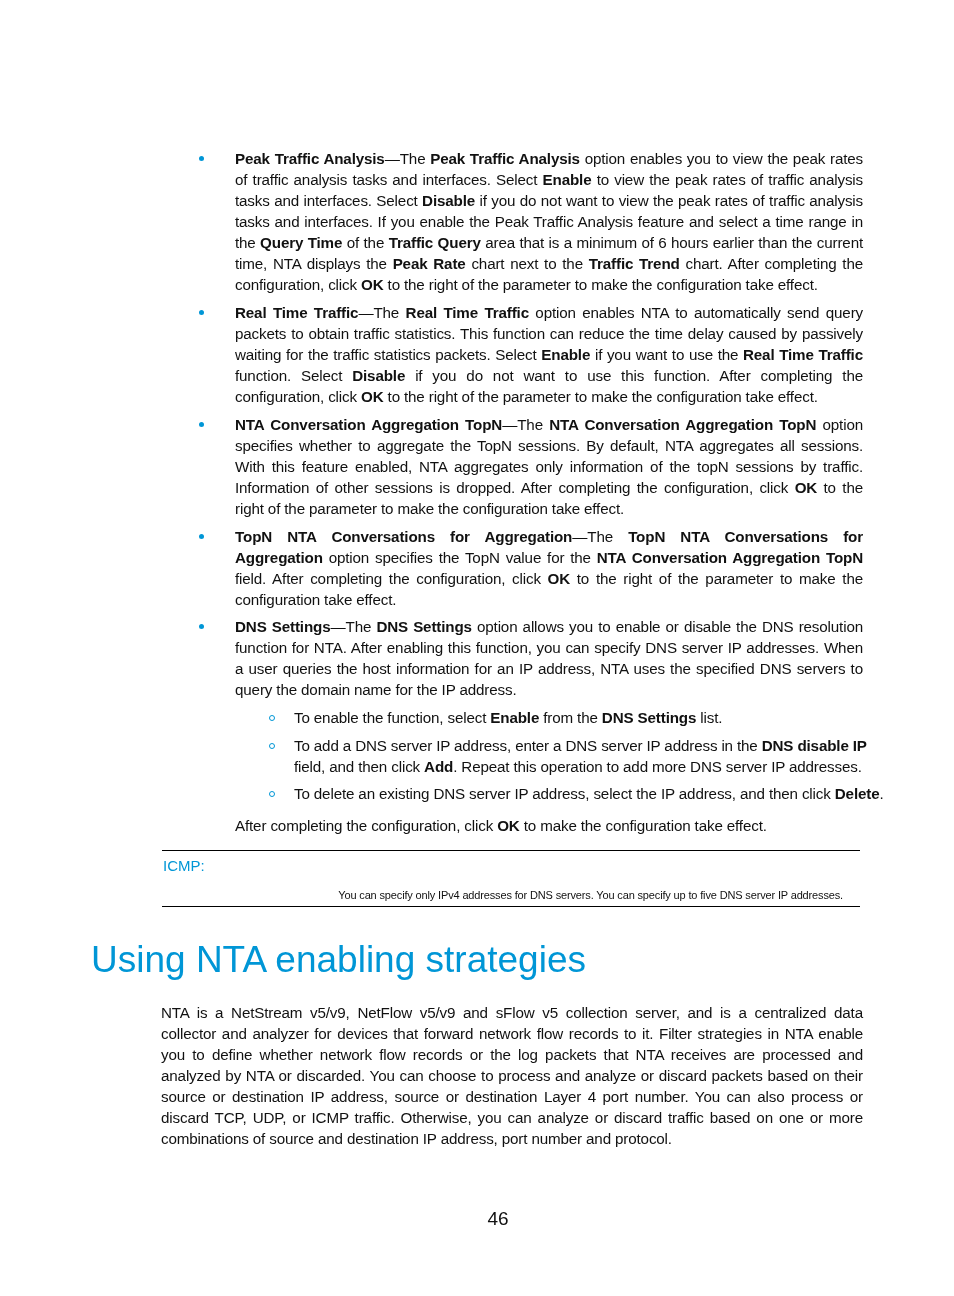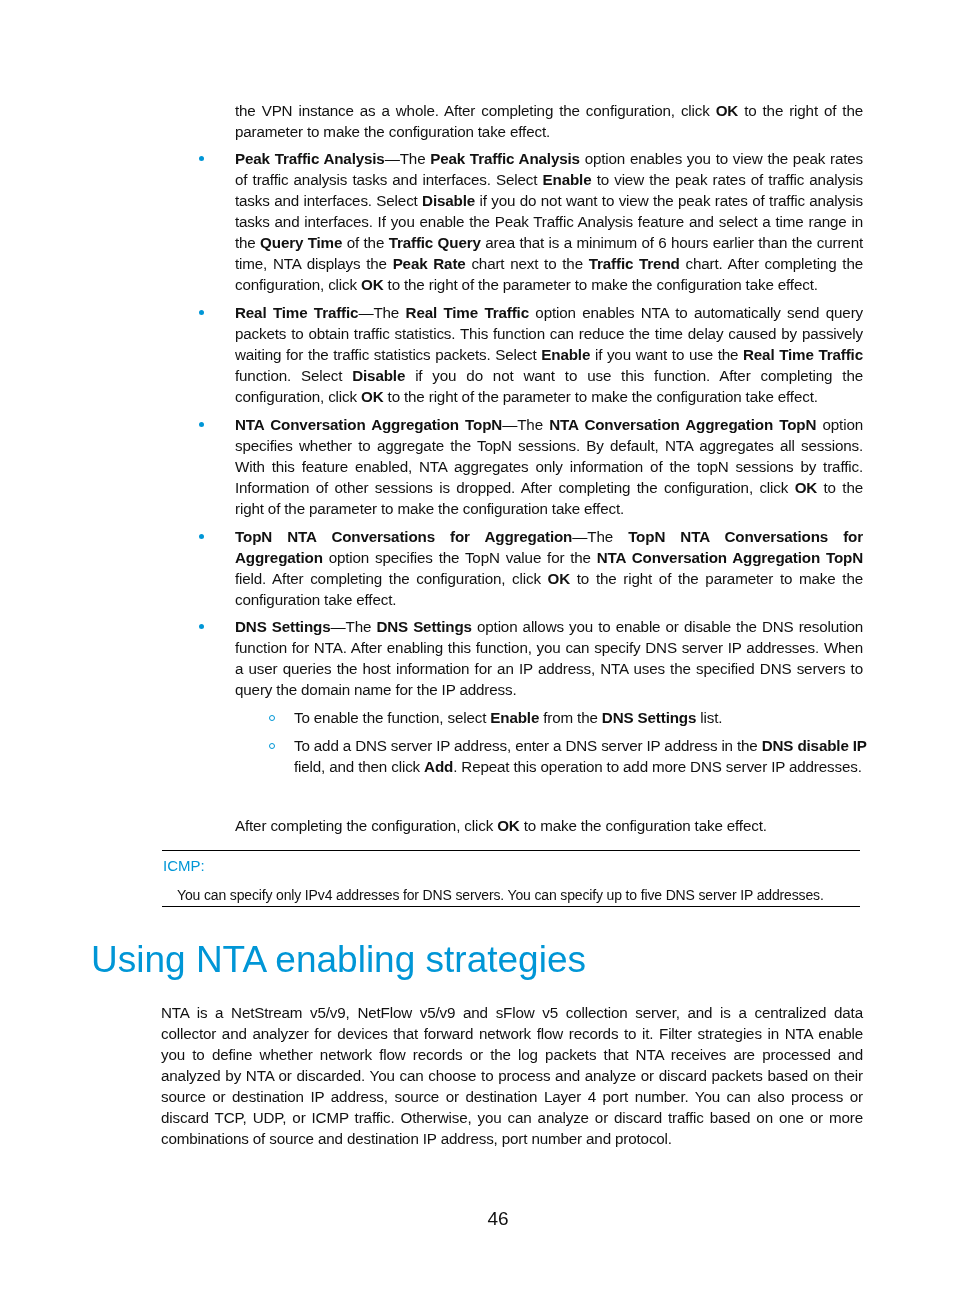--- a/index.html
+++ b/index.html
@@ -18,36 +18,35 @@
                  border-radius: 50%; background: #0096d6; }
 
   .sub { position: absolute; left: 248px; width: 600px; margin-left: 46px; }
   .sub .ring { position: absolute; left: -25px; top: 8px; width: 4px; height: 4px;
                border: 1px solid #0096d6; border-radius: 50%; }
 
   .after { position: absolute; left: 235px; top: 815px; width: 628px; }
 
   .note-top-rule { position: absolute; left: 162px; top: 850px; width: 698px; height: 1px; background: #000; }
   .note-label { position: absolute; left: 163px; top: 857px; font-size: 15px; color: #0096d6; }
-  .note-text { position: absolute; left: 177px; top: 885px; width: 698px; font-size: 14px; line-height: 21px; letter-spacing: -0.15px; }
+  .note-text { position: absolute; left: 145px; top: 885px; width: 698px; font-size: 11px; line-height: 21px; letter-spacing: -0.15px; text-align: right; }
   .note-bottom-rule { position: absolute; left: 162px; top: 906px; width: 698px; height: 1px; background: #000; }
 
   .h1 { position: absolute; left: 91px; top: 935px; font-size: 37px; color: #0096d6;
         font-weight: normal; letter-spacing: 0px; margin: 0; line-height: 50px; }
 
   .body-para { position: absolute; left: 161px; top: 1002px; width: 702px; }
 
   .pagenum { position: absolute; left: 0; width: 954px; top: 1208px; text-align: center; font-size: 19px; padding-left: 21px; }
 </style>
 </head>
 <body>
 
 <div class="page">
 
-  <p class="cont txt just">the VPN instance as a whole. After completing the configuration, click <b>OK</b> to the right of the parameter to make the configuration take effect.</p>
 
   <div class="bullet txt just" style="top:148px">
     <span class="dot"></span>
     <p><b>Peak Traffic Analysis</b>—The <b>Peak Traffic Analysis</b> option enables you to view the peak rates of traffic analysis tasks and interfaces. Select <b>Enable</b> to view the peak rates of traffic analysis tasks and interfaces. Select <b>Disable</b> if you do not want to view the peak rates of traffic analysis tasks and interfaces. If you enable the Peak Traffic Analysis feature and select a time range in the <b>Query Time</b> of the <b>Traffic Query</b> area that is a minimum of 6 hours earlier than the current time, NTA displays the <b>Peak Rate</b> chart next to the <b>Traffic Trend</b> chart. After completing the configuration, click <b>OK</b> to the right of the parameter to make the configuration take effect.</p>
   </div>
 
   <div class="bullet txt just" style="top:302px">
     <span class="dot"></span>
     <p><b>Real Time Traffic</b>—The <b>Real Time Traffic</b> option enables NTA to automatically send query packets to obtain traffic statistics. This function can reduce the time delay caused by passively waiting for the traffic statistics packets. Select <b>Enable</b> if you want to use the <b>Real Time Traffic</b> function. Select <b>Disable</b> if you do not want to use this function. After completing the configuration, click <b>OK</b> to the right of the parameter to make the configuration take effect.</p>
   </div>
@@ -70,20 +69,24 @@
   <div class="sub txt" style="top:707px">
     <span class="ring"></span>
     <p>To enable the function, select <b>Enable</b> from the <b>DNS Settings</b> list.</p>
   </div>
 
   <div class="sub txt" style="top:735px">
     <span class="ring"></span>
     <p>To add a DNS server IP address, enter a DNS server IP address in the <b>DNS disable IP</b> field, and then click <b>Add</b>. Repeat this operation to add more DNS server IP addresses.</p>
   </div>
 
+  <div class="sub txt" style="top:783px">
+    <span class="ring"></span>
+    <p>To delete an existing DNS server IP address, select the IP address, and then click <b>Delete</b>.</p>
+  </div>
 
   <p class="after txt">After completing the configuration, click <b>OK</b> to make the configuration take effect.</p>
 
   <div class="note-top-rule"></div>
   <div class="note-label">ICMP:</div>
   <div class="note-text">You can specify only IPv4 addresses for DNS servers. You can specify up to five DNS server IP addresses.</div>
   <div class="note-bottom-rule"></div>
 
   <h1 class="h1">Using NTA enabling strategies</h1>
 

